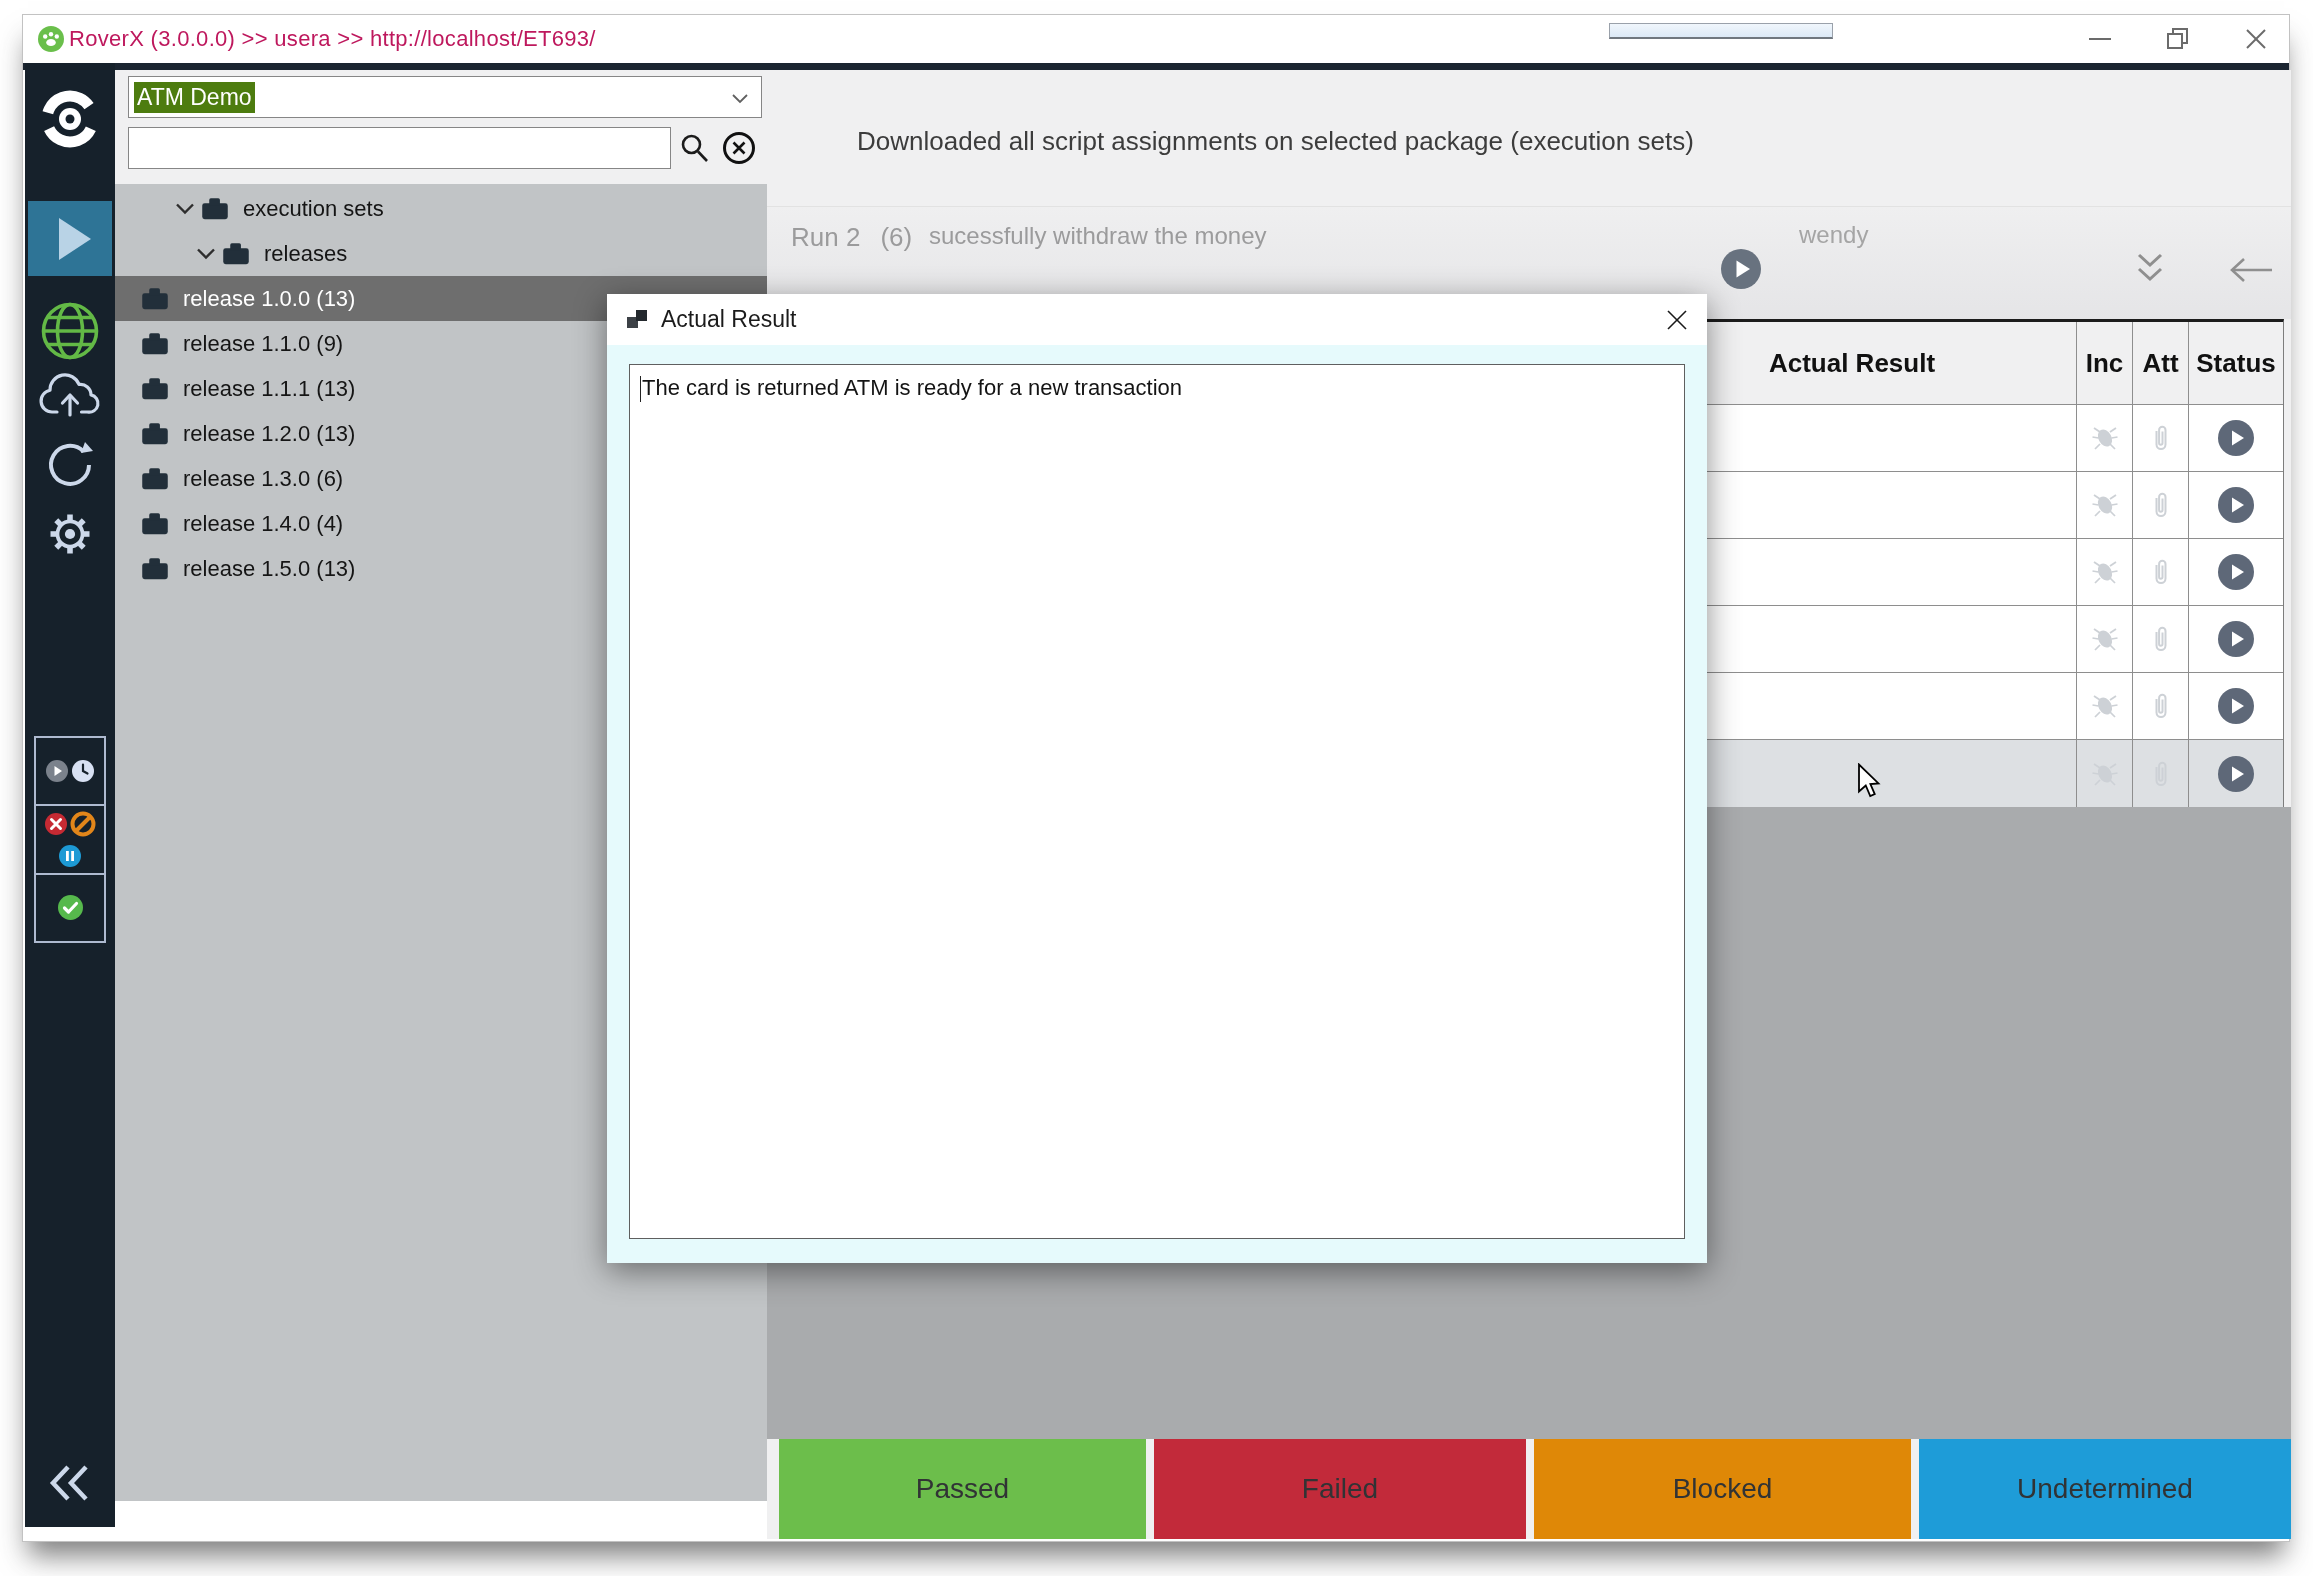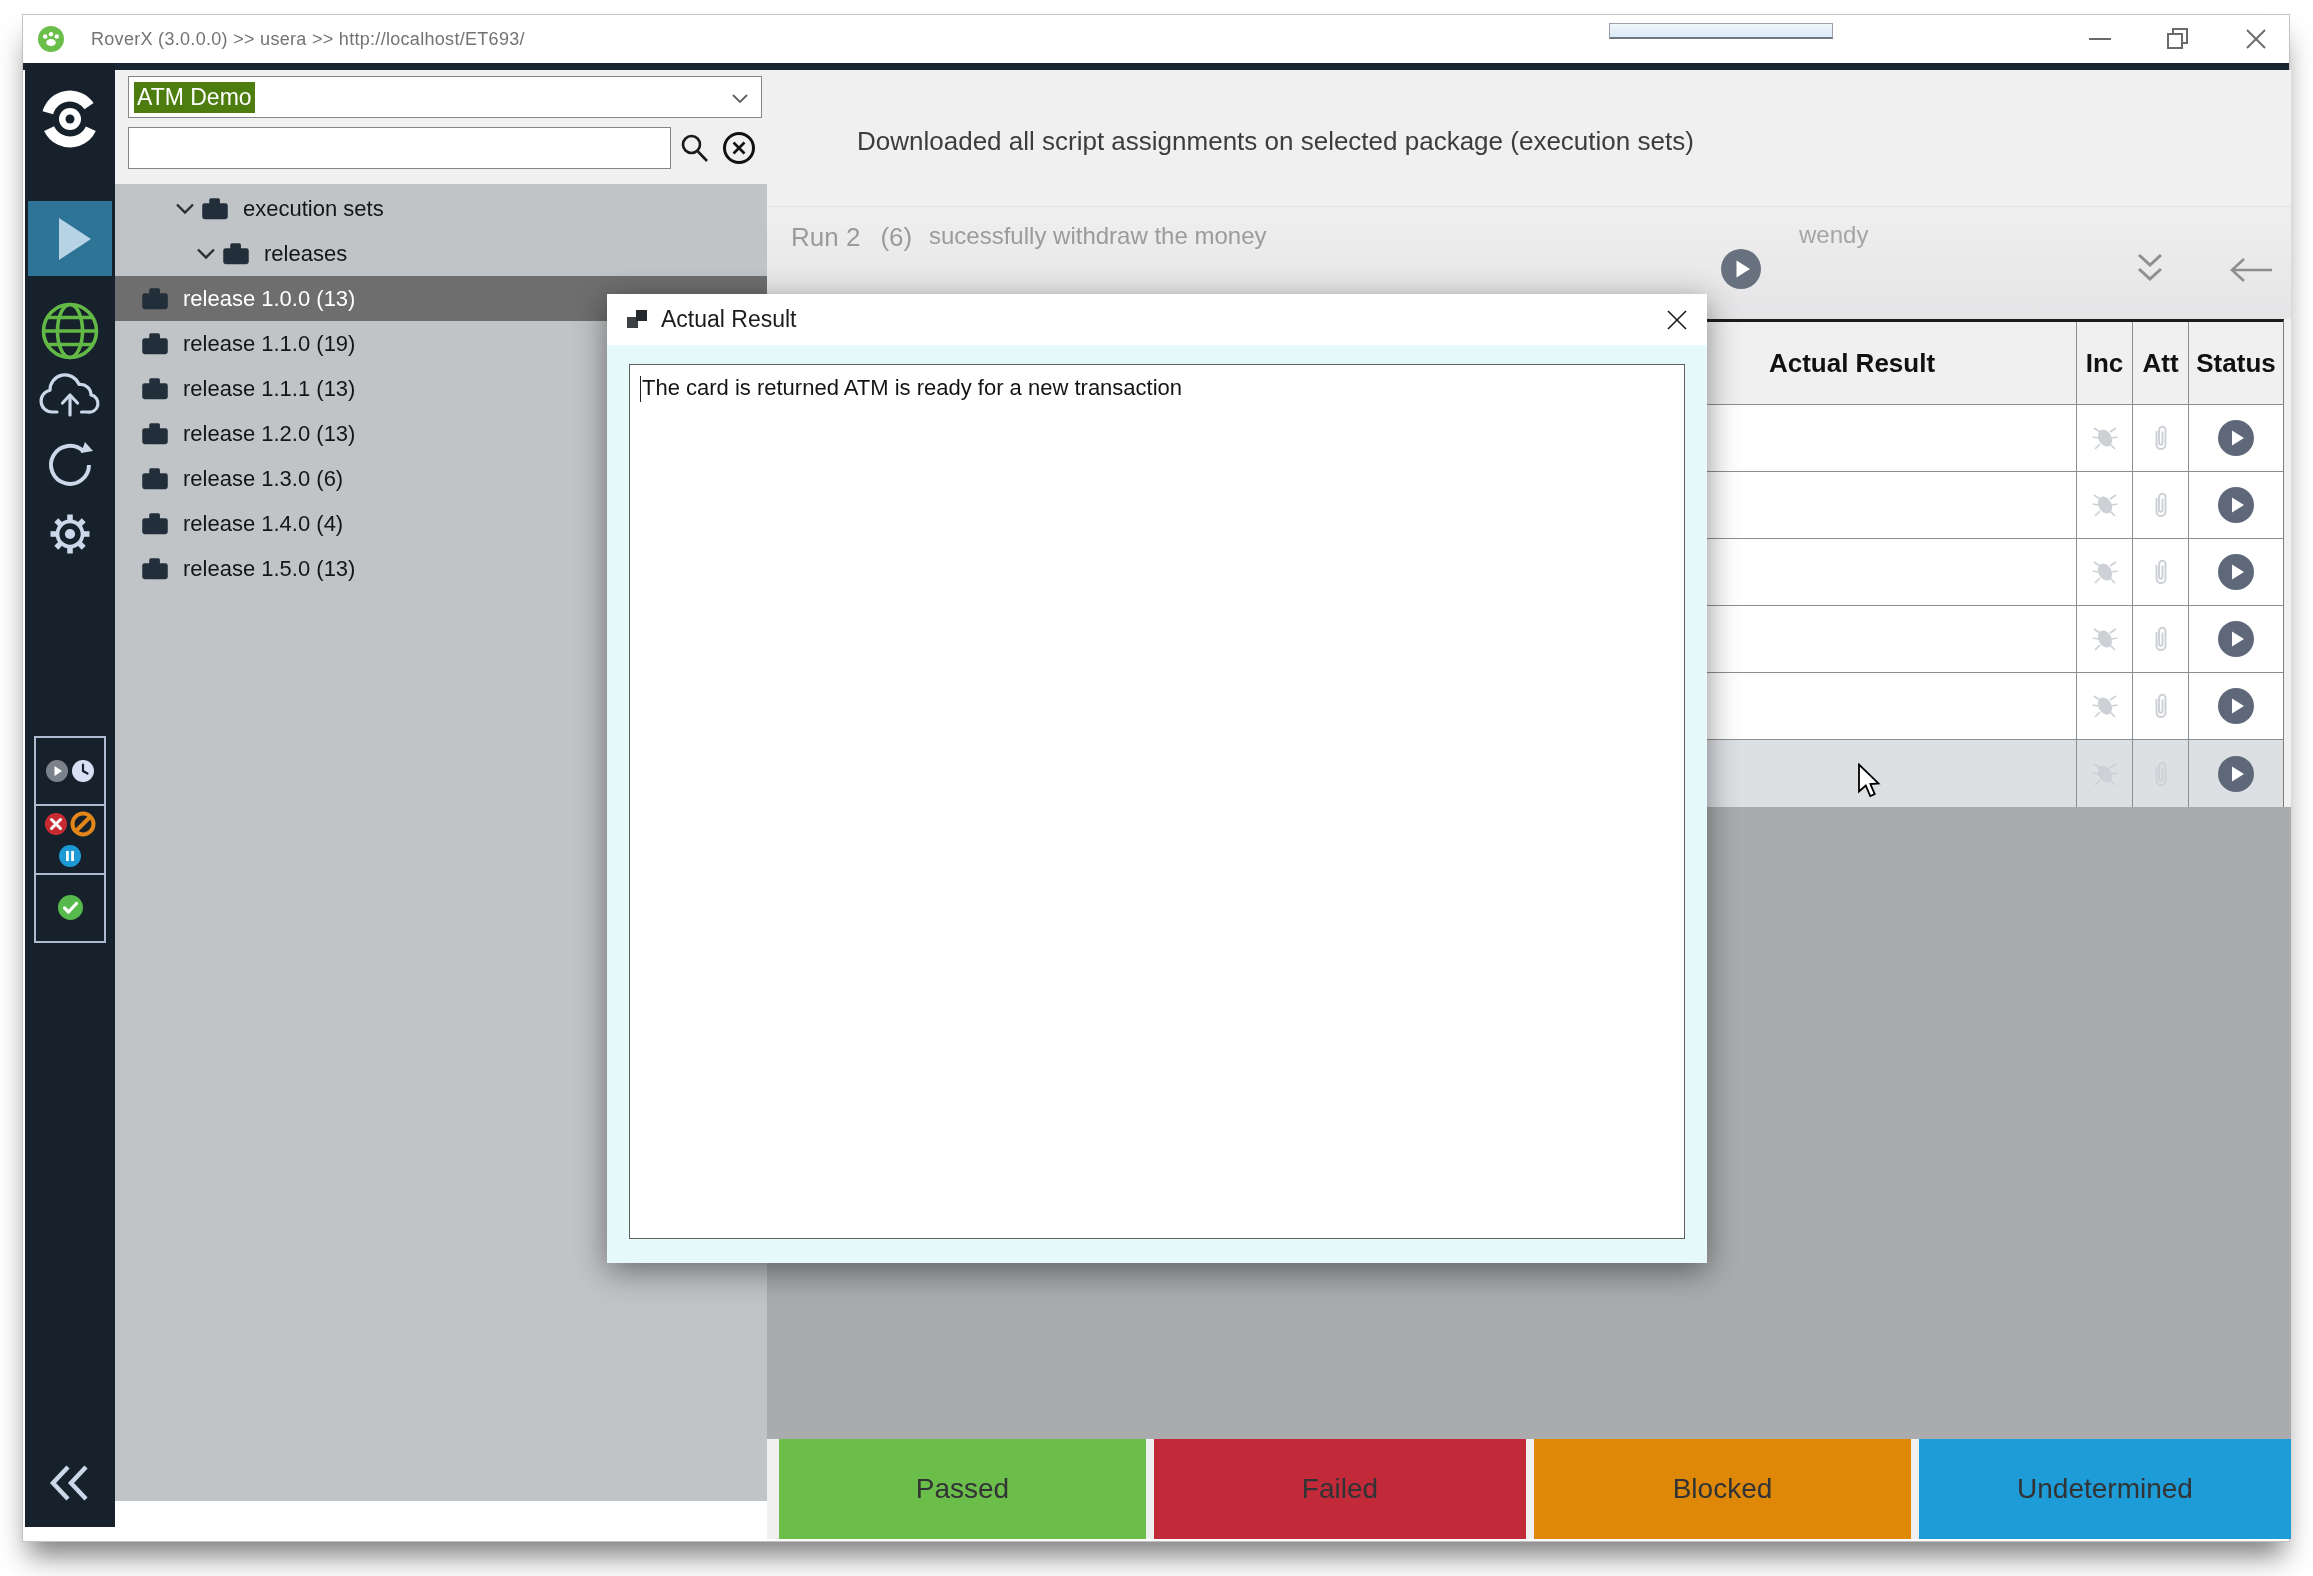--- a/index.html
+++ b/index.html
@@ -2,21 +2,21 @@
 <html><head>
 <meta charset="utf-8">
 <style>
   html,body{margin:0;padding:0}
   body{width:2313px;height:1576px;background:#ffffff;font-family:"Liberation Sans",sans-serif;position:relative;overflow:hidden}
   svg{display:block}
   .window{position:absolute;left:22px;top:14px;width:2268px;height:1528px;background:#fff;border:1px solid #c2c2c2;box-shadow:0 20px 26px -6px rgba(45,45,45,.6);box-sizing:border-box}
   
   .titlebar{position:absolute;left:0;top:0;right:0;height:48px;display:flex;align-items:center;background:#fff}
   .app-logo{margin-left:14px}
-  .app-title{margin-left:26px;font-size:18px;color:#737373;letter-spacing:.3px;white-space:nowrap}
+  .app-title{margin-left:4px;font-size:22px;color:#be185d;letter-spacing:.3px;white-space:nowrap}
   .win-controls{position:absolute;right:18px;top:0;height:48px;display:flex;align-items:center;gap:48px}
   .win-btn{width:30px;height:30px;display:flex;align-items:center;justify-content:center}
   .top-fragment{position:absolute;left:1586px;top:8px;width:224px;height:16px;background:linear-gradient(#f0f6fc,#dce9f6);border:1px solid #9aa1aa;border-bottom:2px solid #70777f;box-sizing:border-box;z-index:3}
   .divider{position:absolute;left:0;top:48px;right:0;height:7px;background:#1b2531}
   
   .sidebar{position:absolute;left:2px;top:48px;width:90px;bottom:14px;background:#16212b}
   .side-item{position:absolute;left:0;width:90px;display:flex;align-items:center;justify-content:center}
   .active-tile{position:absolute;left:3px;top:138px;width:84px;height:75px;background:#2e7496;display:flex;align-items:center;justify-content:center}
   .play-tri{width:0;height:0;border-left:32px solid #b9d3e6;border-top:21px solid transparent;border-bottom:21px solid transparent;margin-left:10px}
   .legend{position:absolute;left:9px;top:673px;width:72px;height:207px;border:2px solid #aebad0;display:flex;flex-direction:column;box-sizing:border-box}
@@ -283,21 +283,21 @@
       <svg width="20" height="14" viewBox="0 0 20 14" fill="none" stroke="#2e2e2e" stroke-width="2.4">
               <path d="M2 2.5 L10 10.5 L18 2.5"></path>
             </svg>
     </span>
     <span class="tree-folder">
       <svg width="28" height="24" viewBox="0 0 34 29">
               <rect x="1.5" y="7.5" width="31" height="19.5" rx="3" fill="#222f3a"></rect>
               <rect x="10" y="1.5" width="13" height="9" rx="2" fill="#222f3a"></rect>
             </svg>
     </span>
-    <span class="tree-label">release 1.1.0 (19)</span>
+    <span class="tree-label">release 1.1.0 (9)</span>
   </div>
         <div class="tree-row lvl2">
     <span class="expander hidden">
       <svg width="20" height="14" viewBox="0 0 20 14" fill="none" stroke="#2e2e2e" stroke-width="2.4">
               <path d="M2 2.5 L10 10.5 L18 2.5"></path>
             </svg>
     </span>
     <span class="tree-folder">
       <svg width="28" height="24" viewBox="0 0 34 29">
               <rect x="1.5" y="7.5" width="31" height="19.5" rx="3" fill="#222f3a"></rect>

